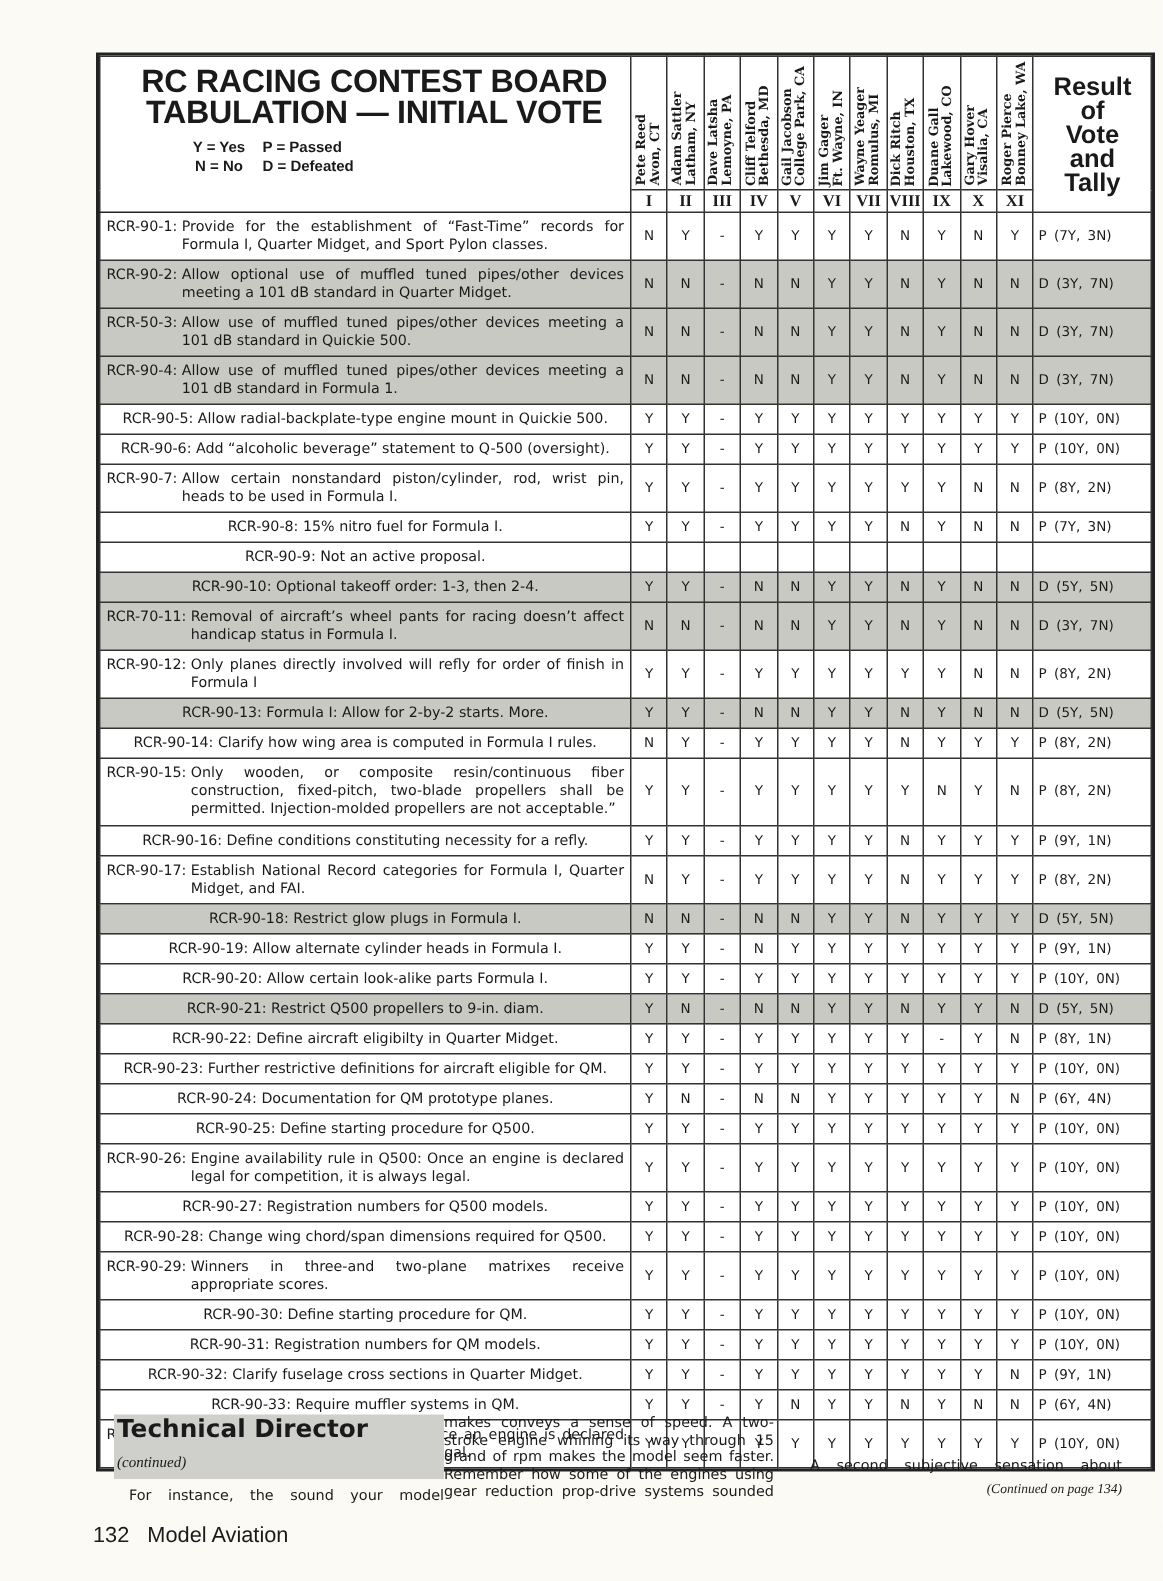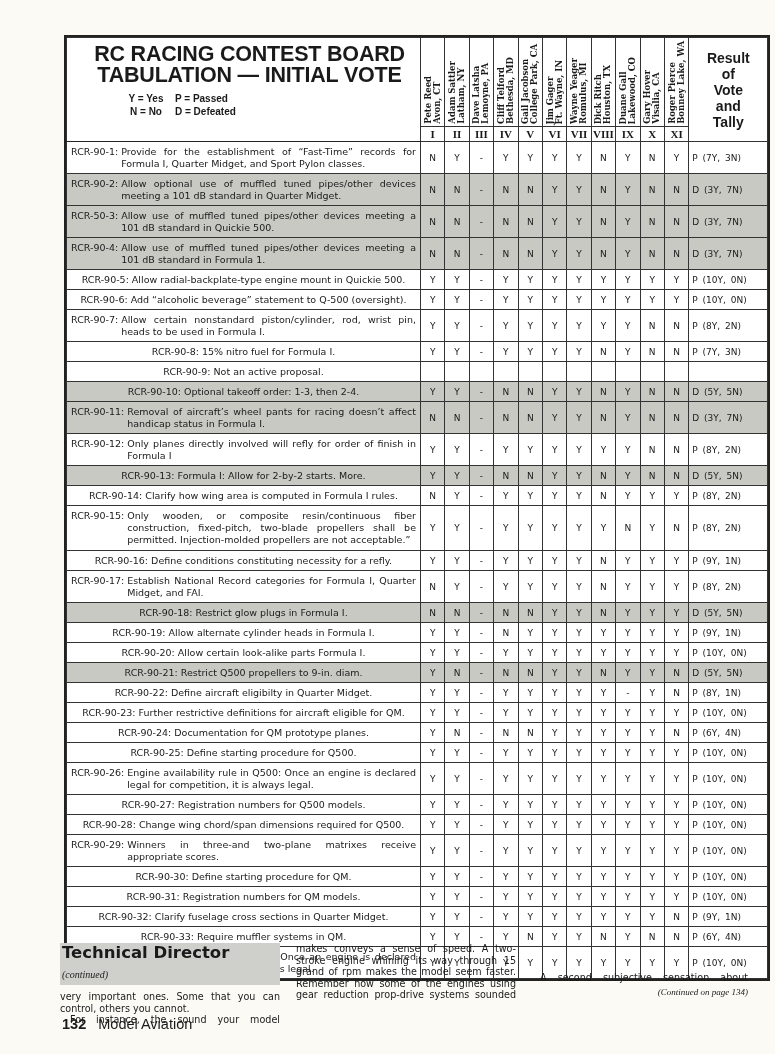--- a/index.html
+++ b/index.html
@@ -29,48 +29,48 @@
   .legend .row { display: flex; }
   .legend .a { width: 58px; }
   .voter-cell { height: 88px; vertical-align: bottom; position: relative; }
   .voter-name {
     writing-mode: vertical-rl; transform: rotate(180deg);
     font-size: 8.5px; line-height: 9px; font-family: "DejaVu Serif", serif;
     white-space: nowrap; margin: 0 auto 2px auto; text-align: left;
   }
   .roman { font-family: "Liberation Serif", serif; font-size: 11px; text-align: center; height: 14px; line-height: 14px; }
   .result-head {
-    text-align: center; font-weight: bold; font-size: 14px; line-height: 16px;
+    text-align: center; font-weight: bold; font-size: 17px; line-height: 16px;
     vertical-align: top; padding-top: 12px;
   }
   tbody td { font-family: "DejaVu Sans", sans-serif; font-size: 9.5px; line-height: 12px; }
   td.desc { padding: 2px 4px 2px 4px; text-align: justify; }
   .desc-inner { display: flex; justify-content: center; }
   .desc-id { white-space: nowrap; flex: none; }
   .desc-text { padding-left: 3px; }
   td.vote { text-align: center; font-size: 9px; }
   td.res { font-size: 9px; padding-left: 3px; white-space: nowrap; word-spacing: 2px; }
   tr.defeated td { background: #c9c9c4; }
   tr.h1 td { height: 15px; }
   tr.h2 td { height: 27px; }
   tr.h3 td { height: 40px; }
   .article { position: absolute; top: 943px; font-family: "DejaVu Sans", sans-serif; font-size: 9.6px; line-height: 11.6px; }
-  .col1 { left: 60px; width: 220px; }
+  .col1 { left: 76px; width: 220px; }
   .col2 { left: 296px; width: 220px; }
   .col3 { left: 530px; width: 218px; }
   .section-head {
     background: #cfcfcb; display: inline-block; padding: 0 4px 0 2px;
     font-weight: bold; font-size: 16.5px; line-height: 20px; margin-bottom: 6px;
   }
   .section-head .cont { font-family: "Liberation Serif", serif; font-style: italic; font-weight: normal; font-size: 10px; }
   .just { text-align: justify; }
   .indent { text-indent: 10px; }
   .cont-note { font-family: "Liberation Serif", serif; font-style: italic; font-size: 9px; text-align: right; margin-top: 3px; }
   .footer { position: absolute; left: 62px; top: 1016px; font-size: 14.5px; }
-  .footer .num { font-weight: bold; margin-right: 8px; }
+  .footer .num { font-weight: normal; margin-right: 8px; }
 </style>
 </head>
 <body>
 
 <div class="table-wrap">
   <table>
     <colgroup>
       <col class="desc">
       <col class="vote">
         <col class="vote">
@@ -389,21 +389,21 @@
           <td class="vote">Y</td>
           <td class="vote">N</td>
           <td class="vote">Y</td>
           <td class="vote">N</td>
           <td class="vote">N</td>
           <td class="res">D (5Y, 5N)</td>
         </tr>
         <tr class="h2 defeated">
           <td class="desc">
             <div class="desc-inner">
-              <span class="desc-id">RCR-90-11:</span>
+              <span class="desc-id">RCR-70-11:</span>
               <span class="desc-text">Removal of aircraft’s wheel pants for racing doesn’t affect handicap status in Formula I.</span>
             </div>
           </td>
           <td class="vote">N</td>
           <td class="vote">N</td>
           <td class="vote">-</td>
           <td class="vote">N</td>
           <td class="vote">N</td>
           <td class="vote">Y</td>
           <td class="vote">Y</td>
@@ -875,21 +875,20 @@
         </tr>
       </tbody>
   </table>
 </div>
 
 <div class="article col1">
   <div class="section-head">
     <span>Technical Director</span>
     <span class="cont">(continued)</span>
   </div>
-  <div class="just">very important ones. Some that you can control, others you cannot.</div>
   <div class="just indent" style="text-align-last: justify;">For instance, the sound your model</div>
 </div>
 
 <div class="article col2">
   <div class="just" style="text-align-last: justify;">makes conveys a sense of speed. A two-stroke engine whining its way through 15 grand of rpm makes the model seem faster. Remember how some of the engines using gear reduction prop-drive systems sounded</div>
 </div>
 
 <div class="article col3">
   <div class="just indent" style="text-align-last: justify; margin-top: 29px;">A second subjective sensation about</div>
   <div class="cont-note">(Continued on page 134)</div>

